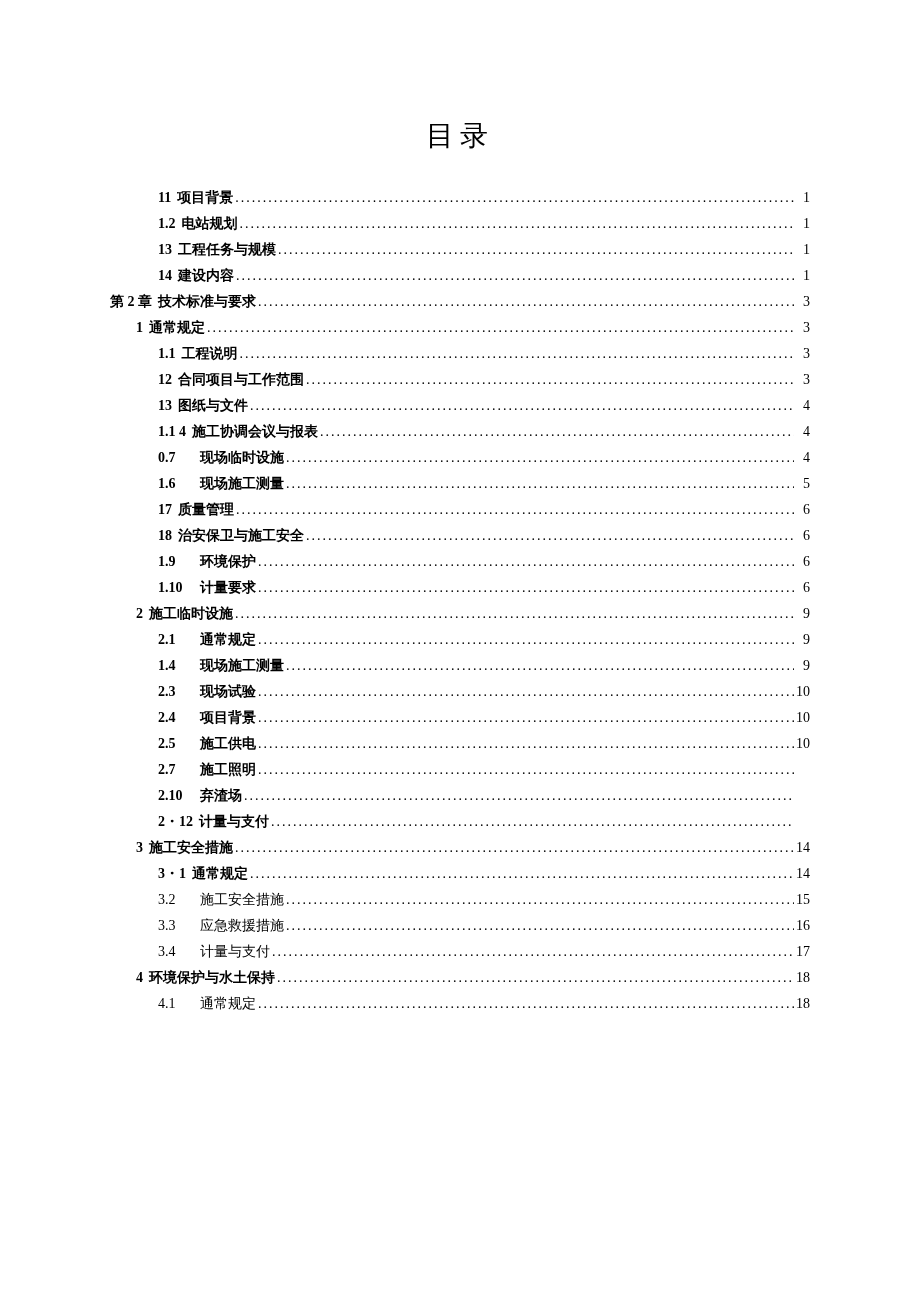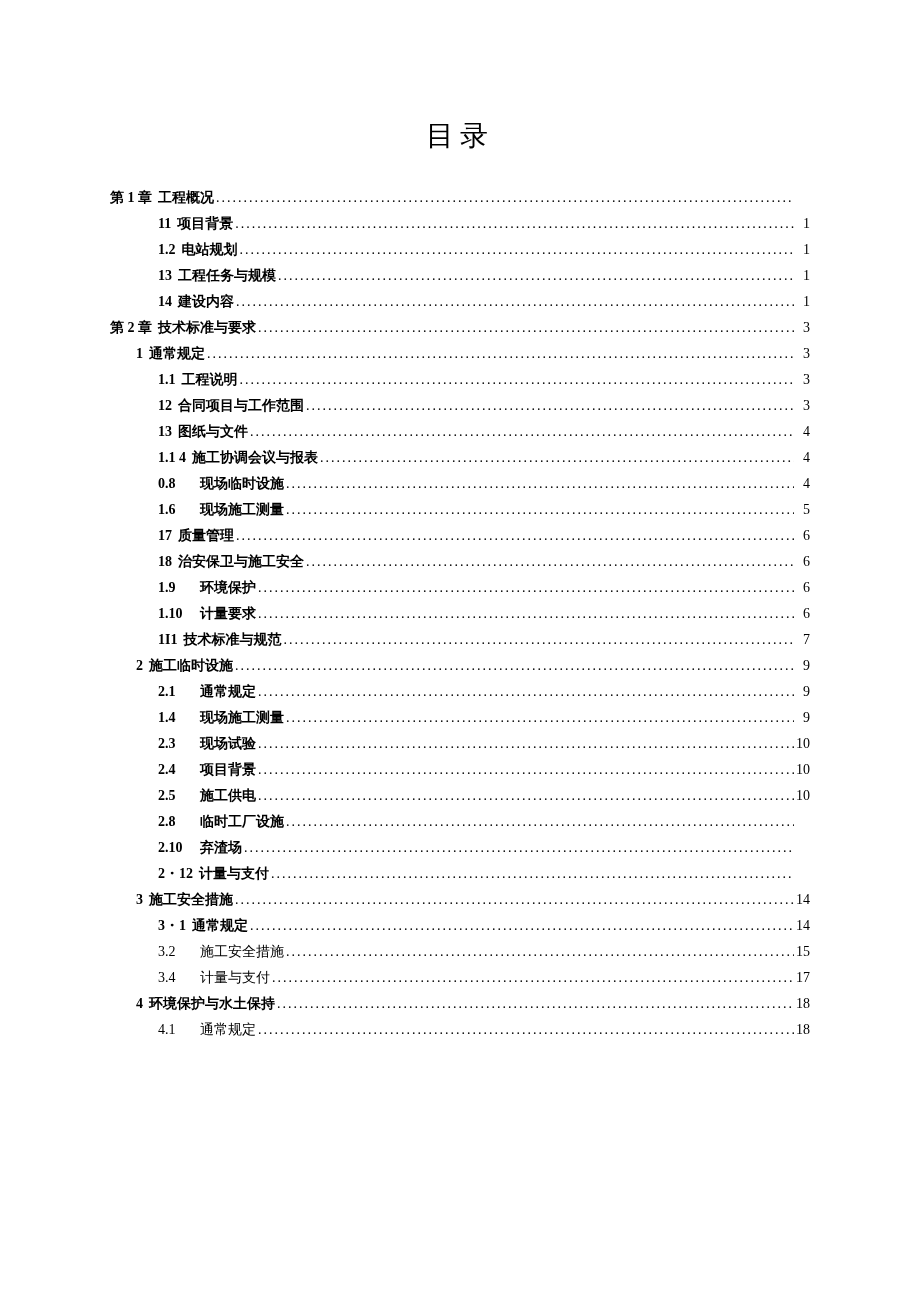--- a/index.html
+++ b/index.html
@@ -66,26 +66,20 @@
     min-width: 14px;
     text-align: right;
   }
 </style>
 </head>
 <body>
 
 <div class="page">
   <div class="title">目录</div>
   <div id="toc">
-      <div class="toc-line indent-0 bold">
-        <span class="num">第 1 章</span>
-        <span class="label">工程概况</span>
-        <span class="dots"></span>
-        <span class="pg"></span>
-      </div>
       <div class="toc-line indent-2 bold">
         <span class="num">11</span>
         <span class="label">项目背景</span>
         <span class="dots"></span>
         <span class="pg">1</span>
       </div>
       <div class="toc-line indent-2 bold">
         <span class="num">1.2</span>
         <span class="label">电站规划</span>
         <span class="dots"></span>
@@ -133,21 +127,21 @@
         <span class="dots"></span>
         <span class="pg">4</span>
       </div>
       <div class="toc-line indent-2 bold">
         <span class="num">1.1  4</span>
         <span class="label">施工协调会议与报表</span>
         <span class="dots"></span>
         <span class="pg">4</span>
       </div>
       <div class="toc-line indent-2 bold">
-        <span class="num wide">0.8</span>
+        <span class="num wide">0.7</span>
         <span class="label">现场临时设施</span>
         <span class="dots"></span>
         <span class="pg">4</span>
       </div>
       <div class="toc-line indent-2 bold">
         <span class="num wide">1.6</span>
         <span class="label">现场施工测量</span>
         <span class="dots"></span>
         <span class="pg">5</span>
       </div>
@@ -168,26 +162,20 @@
         <span class="label">环境保护</span>
         <span class="dots"></span>
         <span class="pg">6</span>
       </div>
       <div class="toc-line indent-2 bold">
         <span class="num wide">1.10</span>
         <span class="label">计量要求</span>
         <span class="dots"></span>
         <span class="pg">6</span>
       </div>
-      <div class="toc-line indent-2 bold">
-        <span class="num">1I1</span>
-        <span class="label">技术标准与规范</span>
-        <span class="dots"></span>
-        <span class="pg">7</span>
-      </div>
       <div class="toc-line indent-1 bold">
         <span class="num">2</span>
         <span class="label">施工临时设施</span>
         <span class="dots"></span>
         <span class="pg">9</span>
       </div>
       <div class="toc-line indent-2 bold">
         <span class="num wide">2.1</span>
         <span class="label">通常规定</span>
         <span class="dots"></span>
@@ -211,22 +199,22 @@
         <span class="dots"></span>
         <span class="pg">10</span>
       </div>
       <div class="toc-line indent-2 bold">
         <span class="num wide">2.5</span>
         <span class="label">施工供电</span>
         <span class="dots"></span>
         <span class="pg">10</span>
       </div>
       <div class="toc-line indent-2 bold">
-        <span class="num wide">2.8</span>
-        <span class="label">临时工厂设施</span>
+        <span class="num wide">2.7</span>
+        <span class="label">施工照明</span>
         <span class="dots"></span>
         <span class="pg"></span>
       </div>
       <div class="toc-line indent-2 bold">
         <span class="num wide">2.10</span>
         <span class="label">弃渣场</span>
         <span class="dots"></span>
         <span class="pg"></span>
       </div>
       <div class="toc-line indent-2 bold">
@@ -245,20 +233,26 @@
         <span class="num">3・1</span>
         <span class="label">通常规定</span>
         <span class="dots"></span>
         <span class="pg">14</span>
       </div>
       <div class="toc-line indent-2">
         <span class="num wide">3.2</span>
         <span class="label">施工安全措施</span>
         <span class="dots"></span>
         <span class="pg">15</span>
+      </div>
+      <div class="toc-line indent-2">
+        <span class="num wide">3.3</span>
+        <span class="label">应急救援措施</span>
+        <span class="dots"></span>
+        <span class="pg">16</span>
       </div>
       <div class="toc-line indent-2">
         <span class="num wide">3.4</span>
         <span class="label">计量与支付</span>
         <span class="dots"></span>
         <span class="pg">17</span>
       </div>
       <div class="toc-line indent-1 bold">
         <span class="num">4</span>
         <span class="label">环境保护与水土保持</span>

